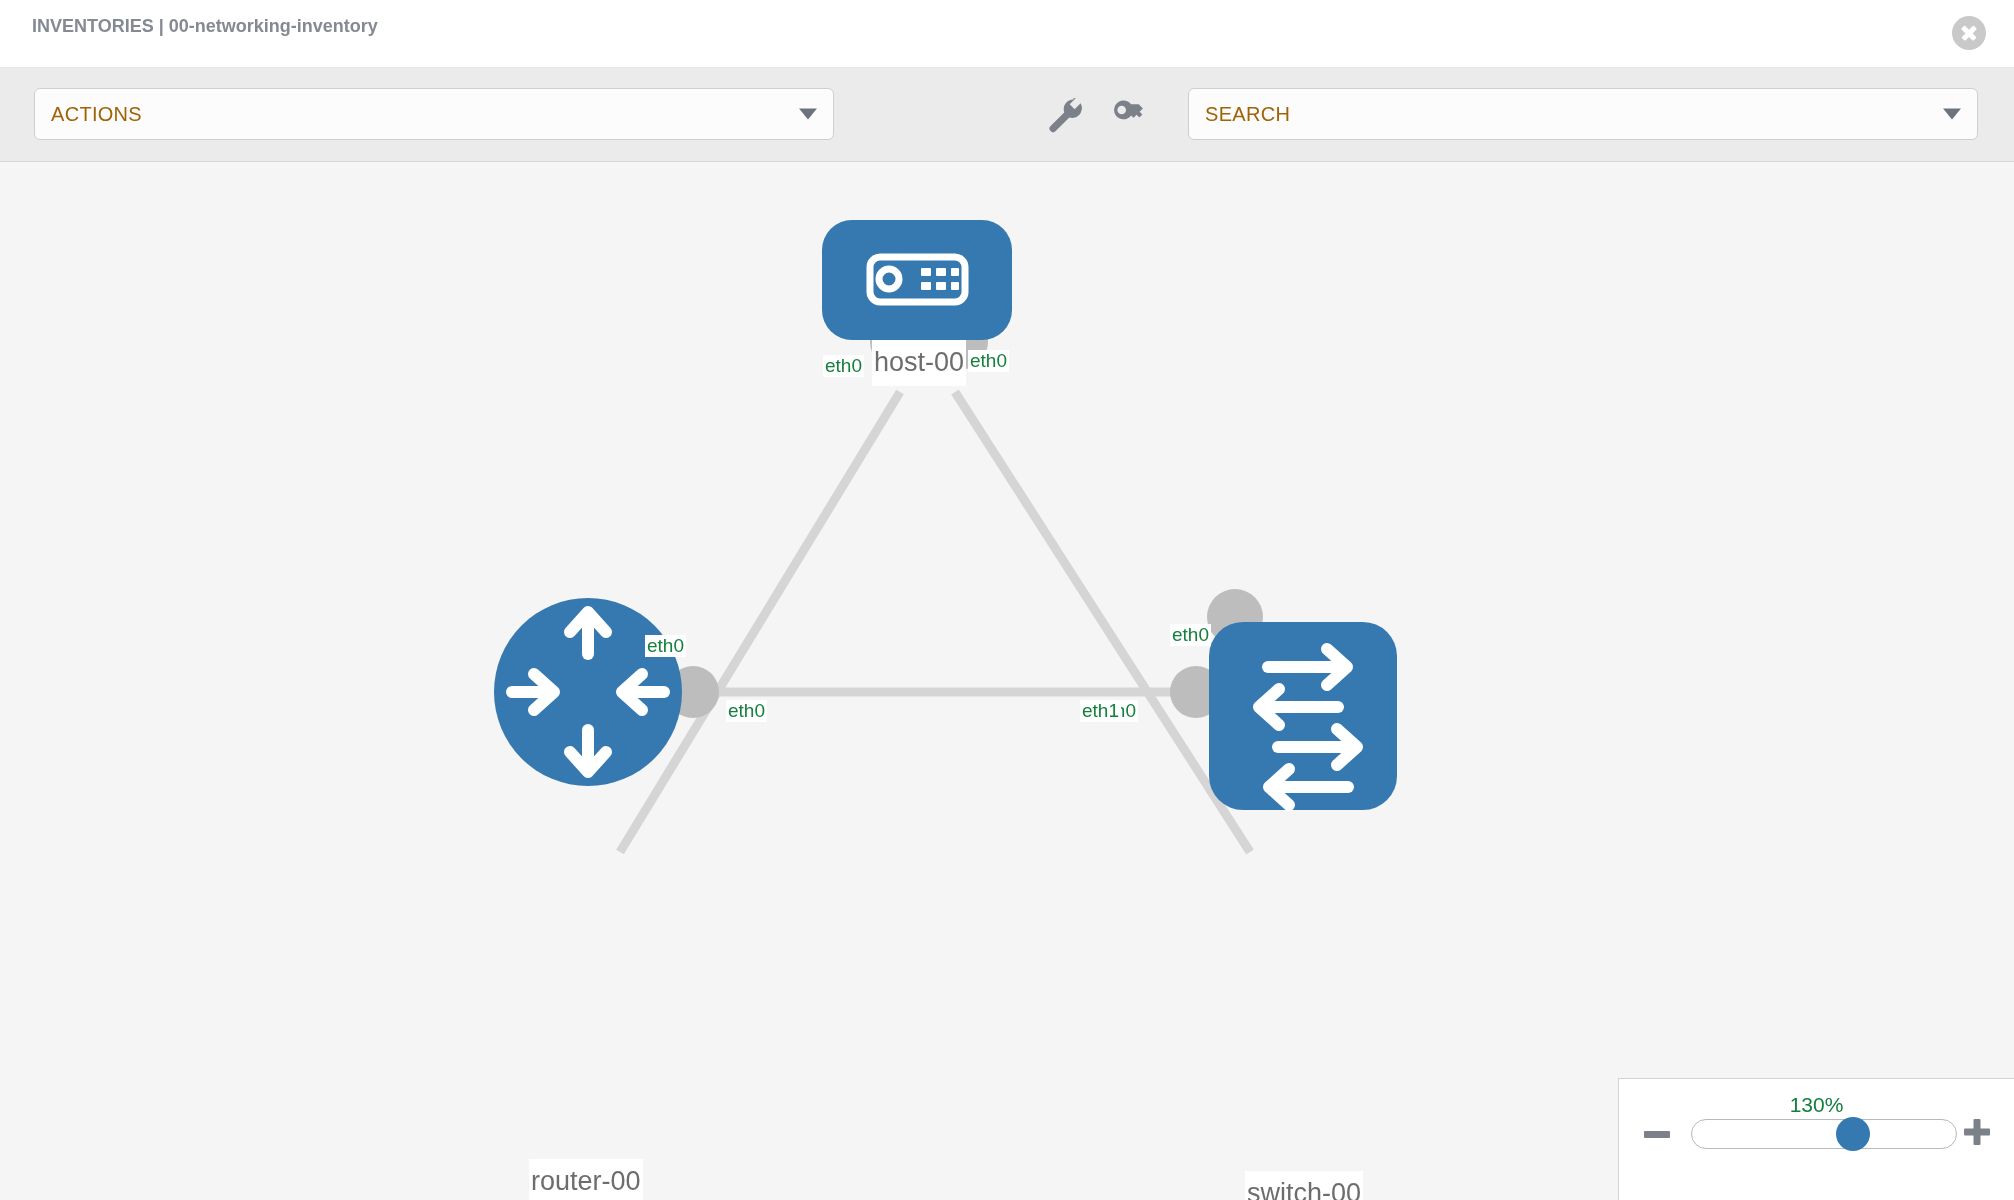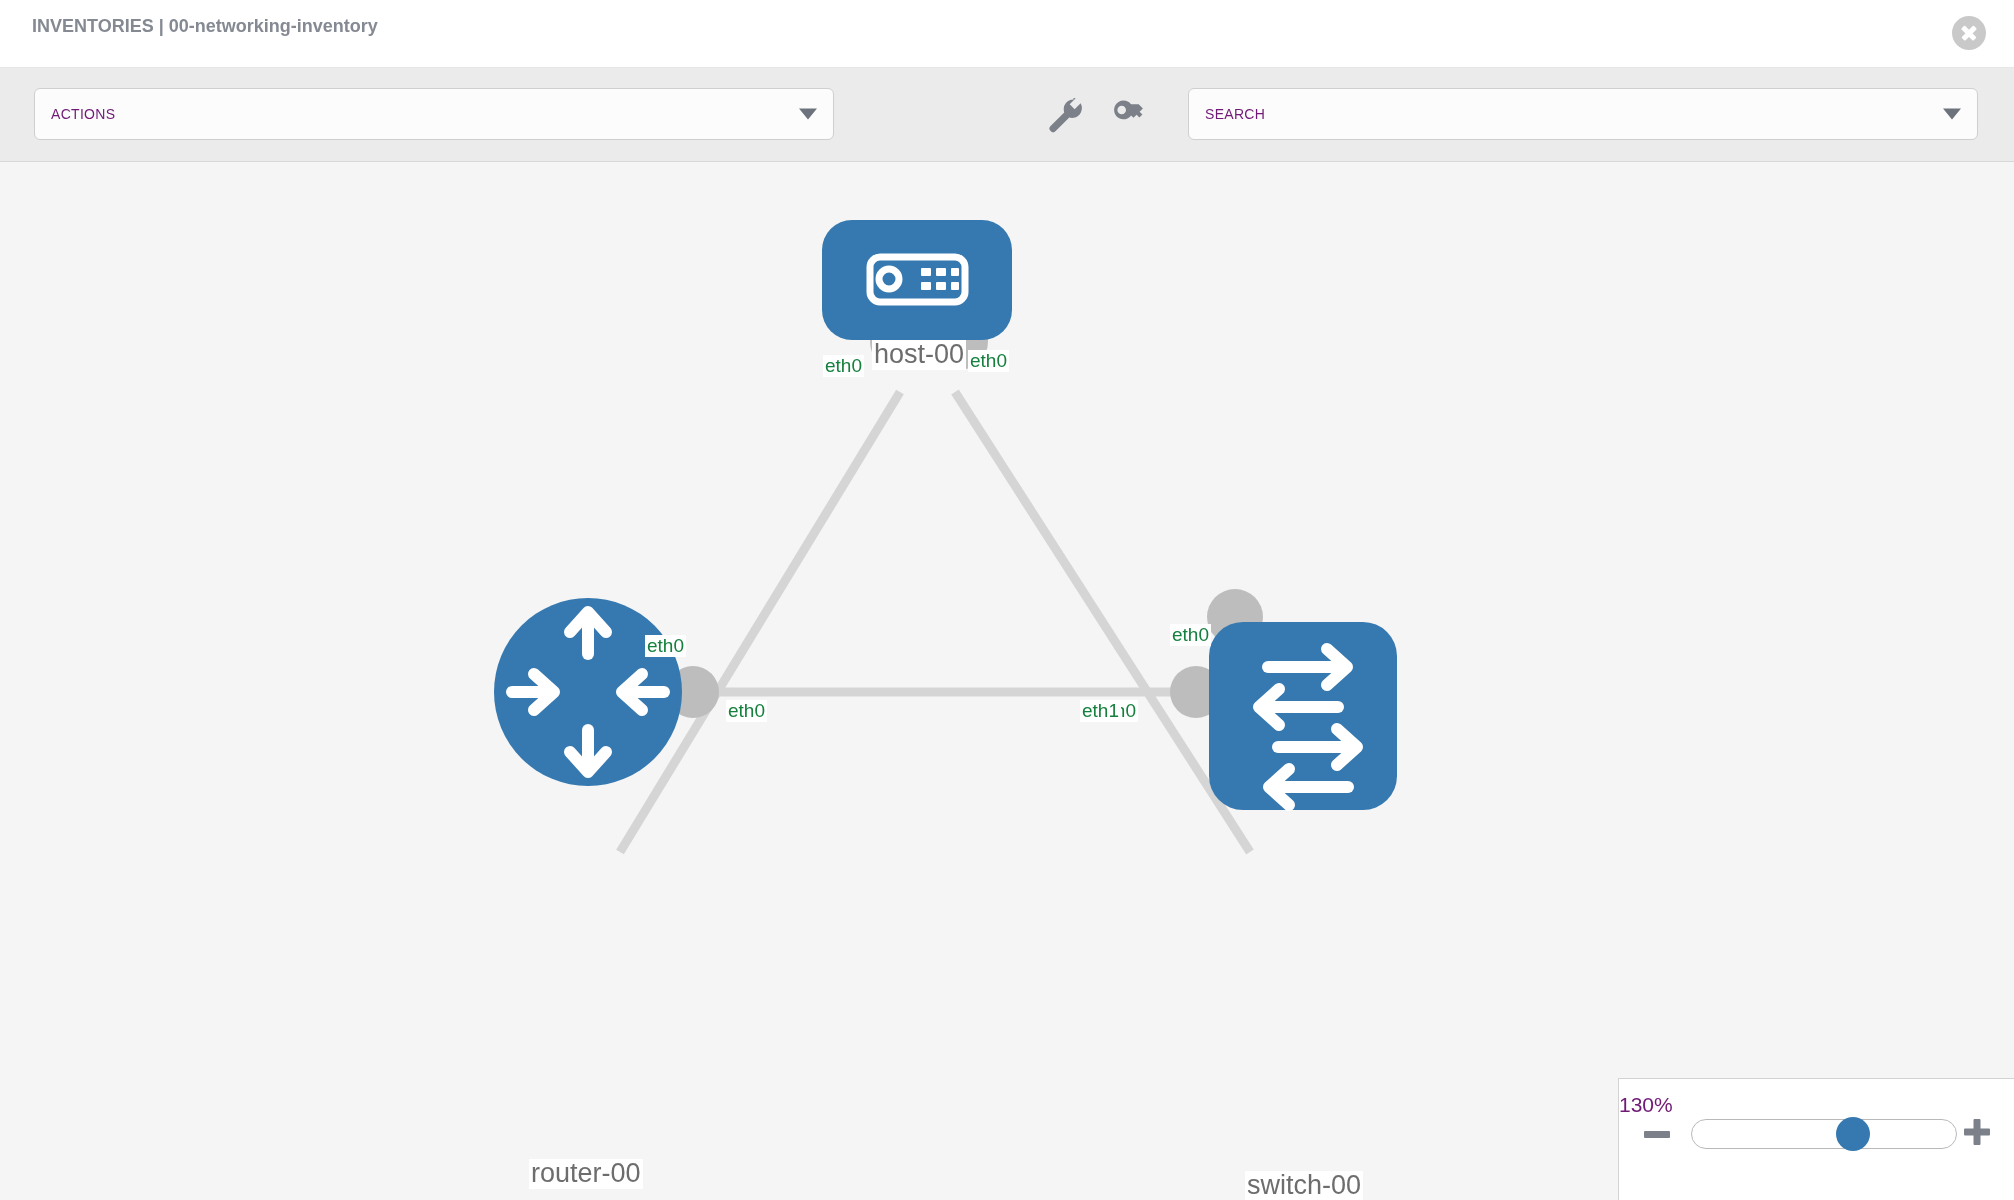--- a/index.html
+++ b/index.html
@@ -50,21 +50,21 @@
     height: 52px;
     background: #fcfcfc;
     border: 1px solid #cfcfcf;
     border-radius: 6px;
   }
   #actions-select { left: 34px; top: 20px; width: 800px; }
   #search-select  { left: 1180px; top: 20px; width: 790px; margin-left: 8px; }
   .sel-label {
     position: absolute; left: 16px; top: 50%;
     transform: translateY(-50%);
-    font-size: 14px; color: #701a75;
+    font-size: 20px; color: #a16207;
     letter-spacing: 0.3px;
     white-space: nowrap;
   }
   .sel-caret {
     position: absolute; right: 16px; top: 50%;
     transform: translateY(-50%);
     width: 0; height: 0;
     border-left: 9px solid transparent;
     border-right: 9px solid transparent;
     border-top: 11px solid #6c737c;
@@ -85,21 +85,21 @@
     overflow: hidden;
   }
   #topology-svg { position: absolute; left: 0; top: 0; }
 
   
   .node-label {
     position: absolute;
     background: #ffffff;
     color: #6d6d6d;
     font-size: 27px;
-    padding: 0 2px;
+    padding: 8px 2px;
     white-space: nowrap;
     line-height: 1.1;
   }
   .iface-label {
     position: absolute;
     background: #ffffff;
     color: #15803d;
     font-size: 19px;
     padding: 0 2px;
     white-space: nowrap;
@@ -109,22 +109,22 @@
   
   #zoom-panel {
     position: absolute; right: 0; bottom: 0;
     width: 396px; height: 122px;
     background: #ffffff;
     border-top: 1px solid #d3d3d3;
     border-left: 1px solid #d3d3d3;
   }
   #zoom-level {
     position: absolute; top: 14px; left: 0; right: 0;
-    text-align: left;
-    font-size: 21px; color: #701a75;
+    text-align: center;
+    font-size: 21px; color: #15803d;
   }
   #zoom-out-button {
     position: absolute; left: 25px; top: 52px;
     width: 26px; height: 7px; border-radius: 1px;
     background: #7b8089; cursor: pointer;
   }
   #zoom-in-button {
     position: absolute; right: 22px; top: 38px;
     width: 30px; height: 30px; cursor: pointer;
   }

